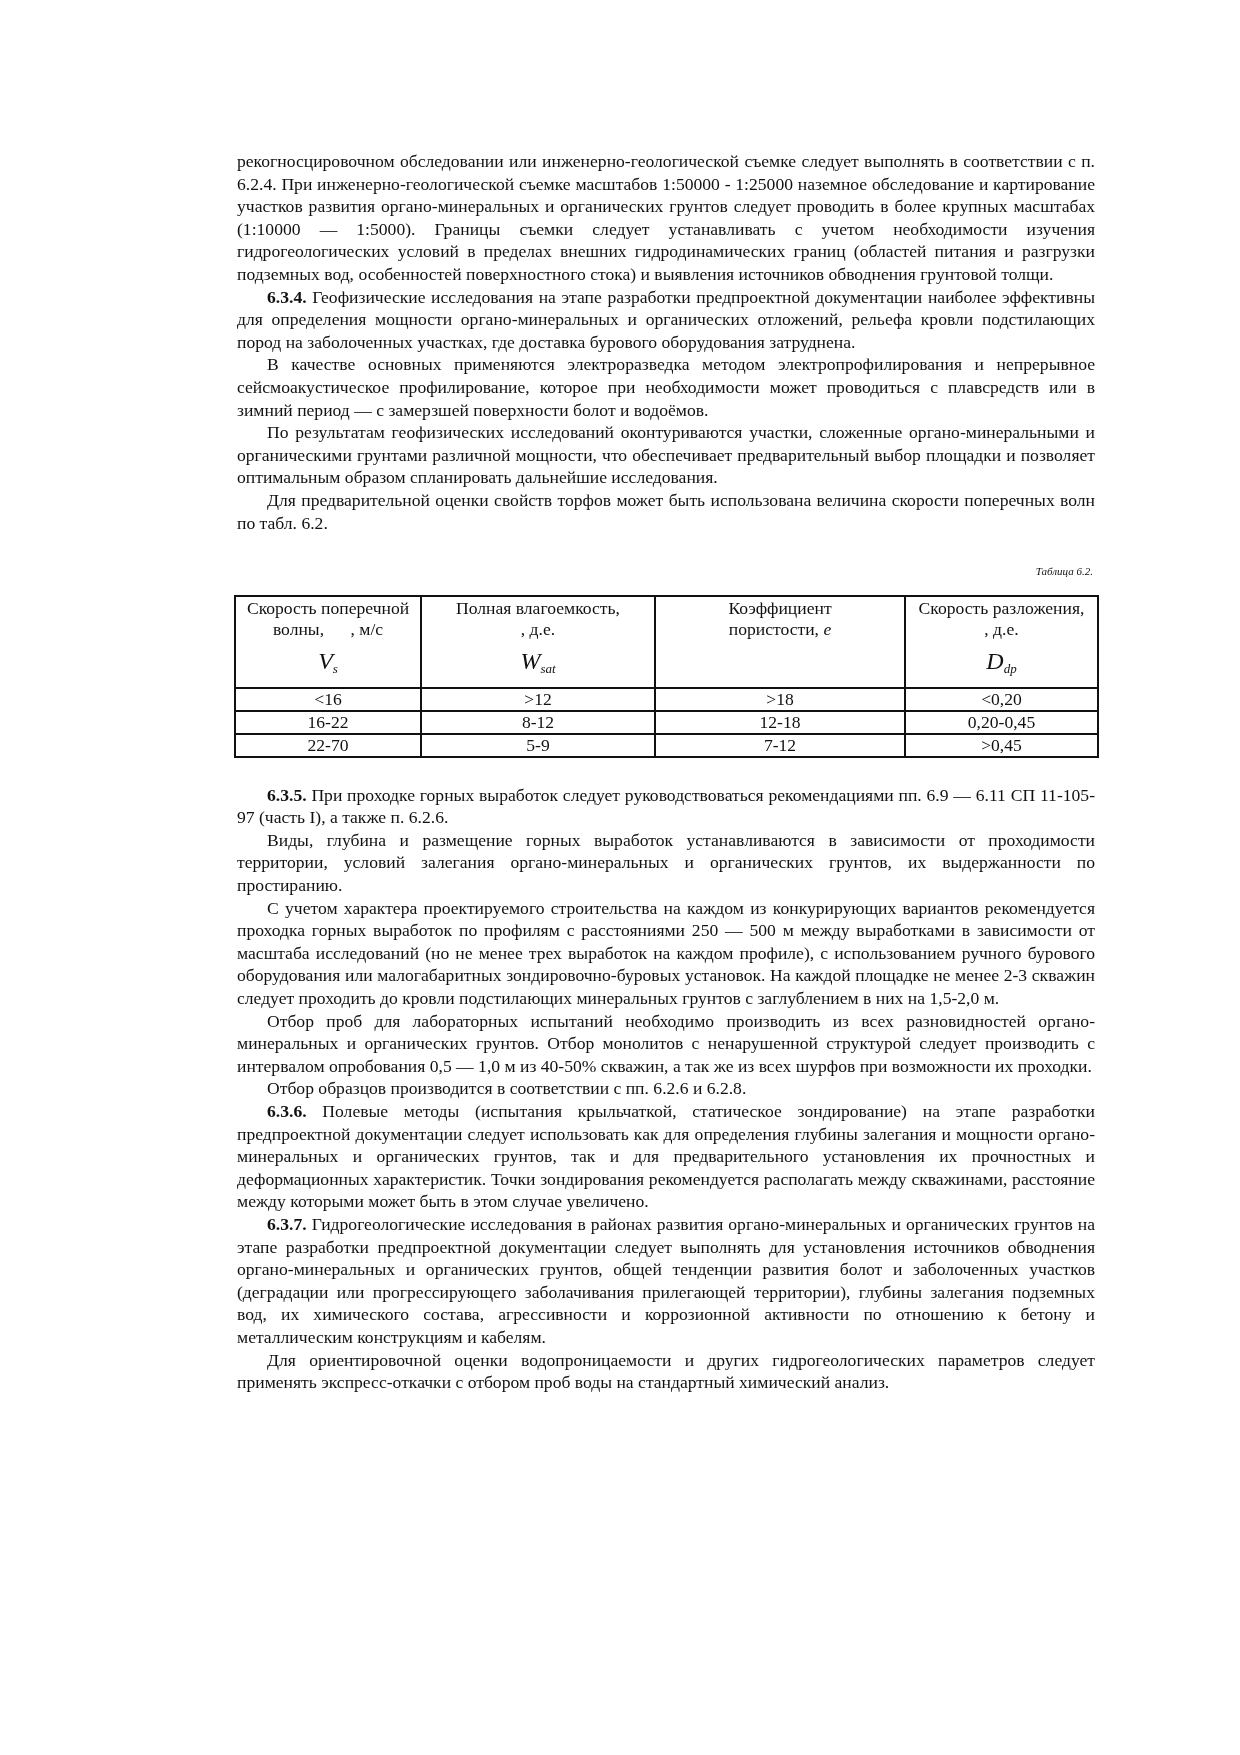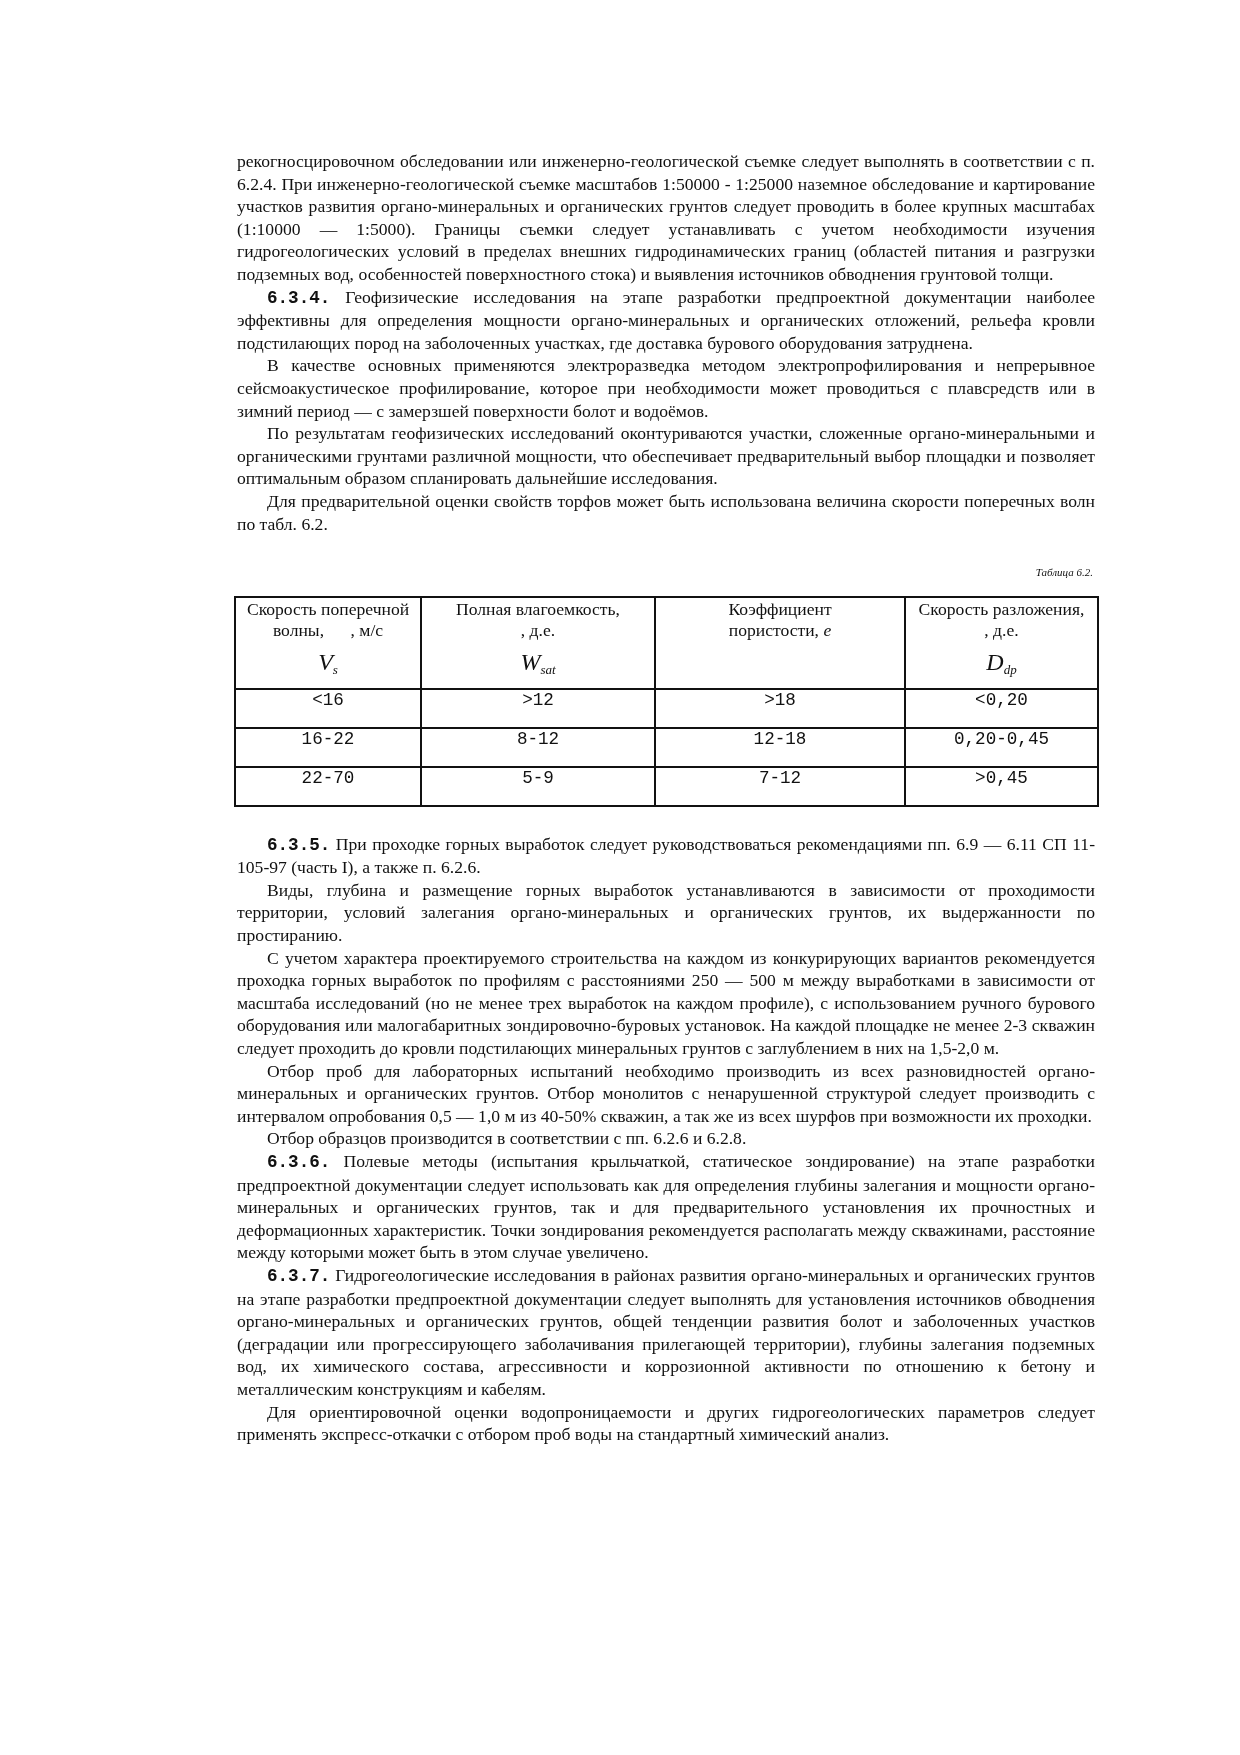--- a/index.html
+++ b/index.html
@@ -10,35 +10,35 @@
     }
     .page {
       position: absolute; left: 189px; top: 150px; width: 858px;
       font-size: 17.6px; line-height: 22.6px; margin-left: 48px;
     }
     .p {
       margin: 0; text-align: justify; text-indent: 30px;
       hyphens: none;
     }
     .p.noindent { text-indent: 0; }
-    .sec { font-weight: bold; font-family: Liberation Mono, monospace; }
+    .sec { font-weight: bold; }
     .caption {
       text-align: right; font-style: italic; margin: 26px 2px 12px 0;
       font-size: 11px; line-height: 22.6px;
     }
     table.t62 {
       border-collapse: collapse; margin-left: -3px; width: 865px;
       font-size: 17.6px; line-height: 21px; margin-top: 0; border-radius: 19px;
     }
     table.t62 td, table.t62 th {
       border: 2px solid #111; text-align: center; font-weight: normal;
       padding: 1px 4px 0 4px; vertical-align: top;
     }
     table.t62 th { height: 80px; }
-    table.t62 td { height: 21px; padding-top: 0; padding-bottom: 16px; font-family: Liberation Mono, monospace; }
+    table.t62 td { height: 21px; padding-top: 0; padding-bottom: 0; }
     .sym { font-style: italic; font-size: 24px; display: block; line-height: 36px; margin-top: 3px; }
     .sym sub { font-size: 13px; vertical-align: -4px; }
     .after-table { margin-top: 26px; }
   </style>
 </head>
 <body>
 
 <div class="page">
 
   <p class="p noindent">

